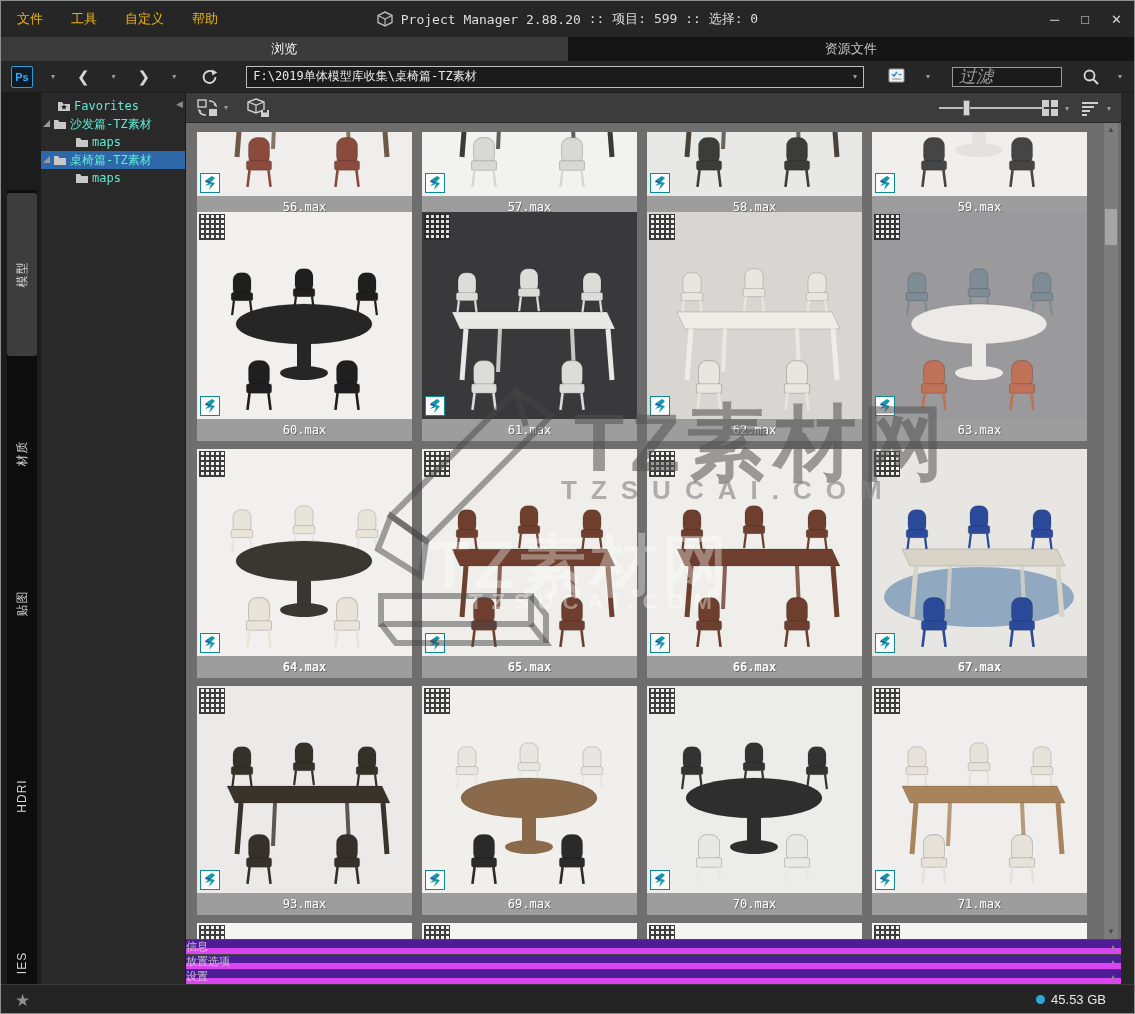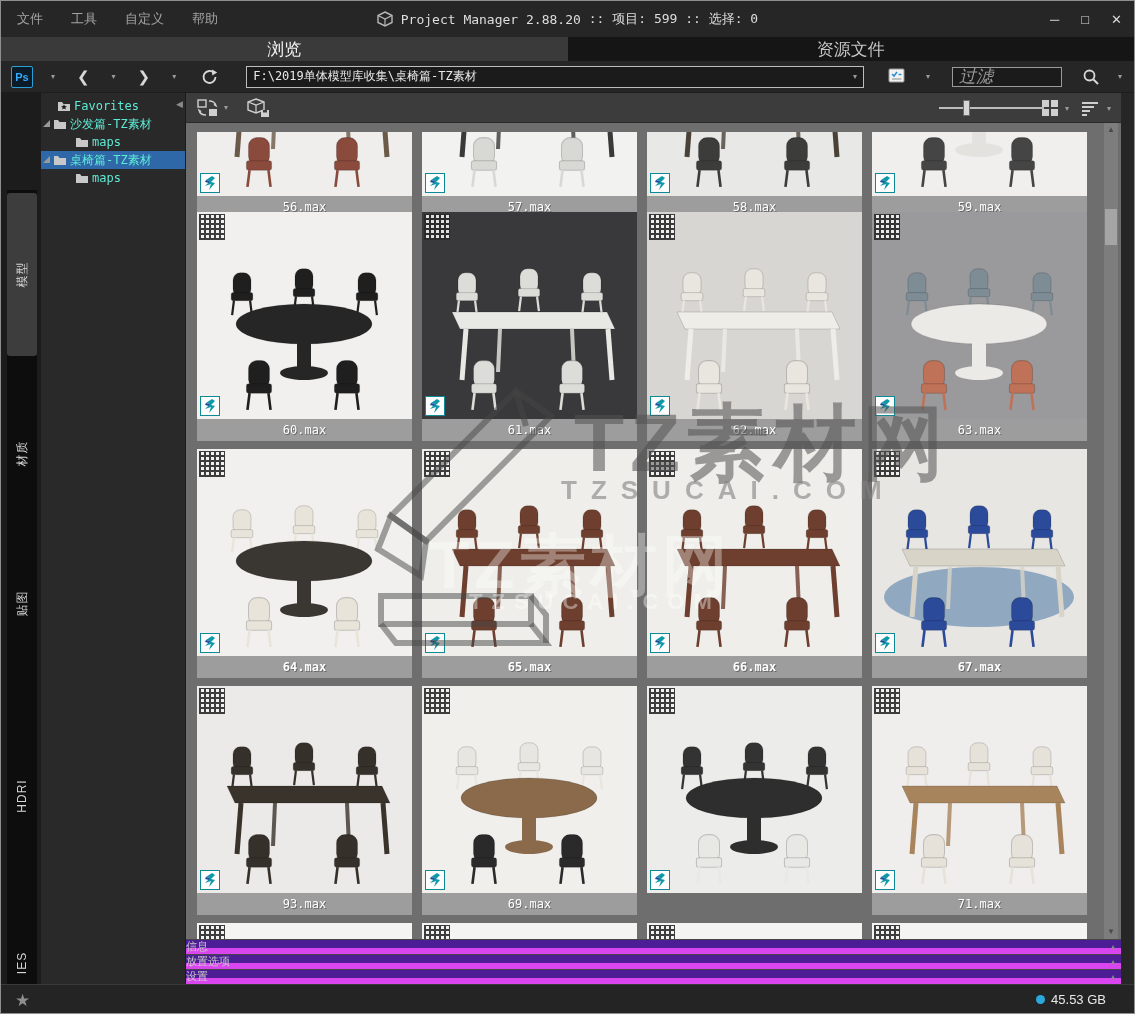--- a/index.html
+++ b/index.html
@@ -3,29 +3,29 @@
 <meta charset="utf-8">
 <style>
   html,body{margin:0;padding:0;background:#111;}
   .window{
     position:relative;width:1135px;height:1014px;background:#262626;
     border:1px solid #8f8f8f;box-sizing:border-box;overflow:hidden;
     font-family:"Liberation Sans",sans-serif;color:#e6e6e6;
   }
   
   .titlebar{position:relative;height:36px;background:#262626;display:flex;align-items:center;}
-  .menus{display:flex;gap:28px;padding-left:16px;font-size:13px;color:#a3a3a3;}
+  .menus{display:flex;gap:28px;padding-left:16px;font-size:13px;color:#eab308;}
   .menu-item{cursor:default;}
   .apptitle{position:absolute;left:0;right:0;top:0;height:36px;display:flex;align-items:center;justify-content:center;gap:8px;pointer-events:none;}
   .apptitle .ttl{font-family:"DejaVu Sans Mono",monospace;font-size:13px;color:#dedede;}
   .winctrl{position:absolute;right:12px;top:0;height:36px;display:flex;align-items:center;gap:22px;color:#d8d8d8;font-size:13px;}
   .winctrl span{cursor:default;}
   
   .tabs{display:flex;height:24px;}
-  .tab{flex:1;display:flex;align-items:center;justify-content:center;font-size:17px;}
+  .tab{flex:1;display:flex;align-items:center;justify-content:center;font-size:13px;}
   .tab.active{background:#3a3a3a;color:#f2f2f2;}
   .tab.inactive{background:#151515;color:#c6c6c6;}
   
   .navbar{height:32px;background:#262626;display:flex;align-items:center;padding:0 10px;gap:16px;border-bottom:1px solid #1d1d1d;box-sizing:border-box;}
   .psbadge{width:20px;height:20px;background:#0c1b28;border:1px solid #2d9fd8;color:#36aaff;font-size:11px;font-weight:bold;display:flex;align-items:center;justify-content:center;border-radius:2px;}
   .caret{color:#9a9a9a;font-size:8px;padding:0 2px;}
   .navglyph{color:#d8d8d8;font-size:15px;padding:0 4px;}
   .pathwrap{flex:1;display:flex;align-items:center;background:#1b1b1b;border:1px solid #bdbdbd;height:20px;margin:0 6px;padding:0 4px;}
   .pathwrap input{flex:1;background:transparent;border:0;outline:none;color:#e8e8e8;font-family:"DejaVu Sans Mono",monospace;font-size:12px;}
   .filterwrap{display:flex;align-items:center;background:#1b1b1b;border:1px solid #9a9a9a;height:18px;width:100px;padding:0 4px;margin:0 4px;}
@@ -906,20 +906,21 @@
                     <g transform="translate(150,178) scale(1.05)">
   <rect x="-10" y="-28" width="20" height="26" rx="8" fill="#e8e8e4" stroke="rgba(0,0,0,.18)"></rect>
   <rect x="-12" y="-6" width="24" height="9" rx="2" fill="#e8e8e4" stroke="rgba(0,0,0,.18)"></rect>
   <line x1="-9" y1="3" x2="-11" y2="19" stroke="#e8e8e4" stroke-width="2.5"></line>
   <line x1="9" y1="3" x2="11" y2="19" stroke="#e8e8e4" stroke-width="2.5"></line>
                     </g>
                   </svg><div class="qr"></div><div class="maxicon"><svg width="18" height="18" viewBox="0 0 18 18">
   <path d="M11 2 L5 6 L9 7 L4 12 L10 10 L8 16 L14 9 L10 8 L14 4 Z" fill="#0e98a8"></path>
   <polygon points="5,6 9,7 8,9 4,8" fill="#1b4f9c"></polygon>
                     </svg></div></div>
+                <div class="celllbl">70.max</div>
               </div>
               <div class="cell">
                 <div class="cellimg" style="height: 207px;"><svg width="215" height="207" viewBox="0 0 215 207" preserveAspectRatio="none">
                     <rect x="0" y="0" width="215" height="207" fill="#efeeec"></rect>
                     <g transform="translate(45,86) scale(0.9)">
   <rect x="-10" y="-28" width="20" height="26" rx="8" fill="#e6e2da" stroke="rgba(0,0,0,.18)"></rect>
   <rect x="-12" y="-6" width="24" height="9" rx="2" fill="#e6e2da" stroke="rgba(0,0,0,.18)"></rect>
   <line x1="-9" y1="3" x2="-11" y2="19" stroke="#e6e2da" stroke-width="2.5"></line>
   <line x1="9" y1="3" x2="11" y2="19" stroke="#e6e2da" stroke-width="2.5"></line>
                     </g>

